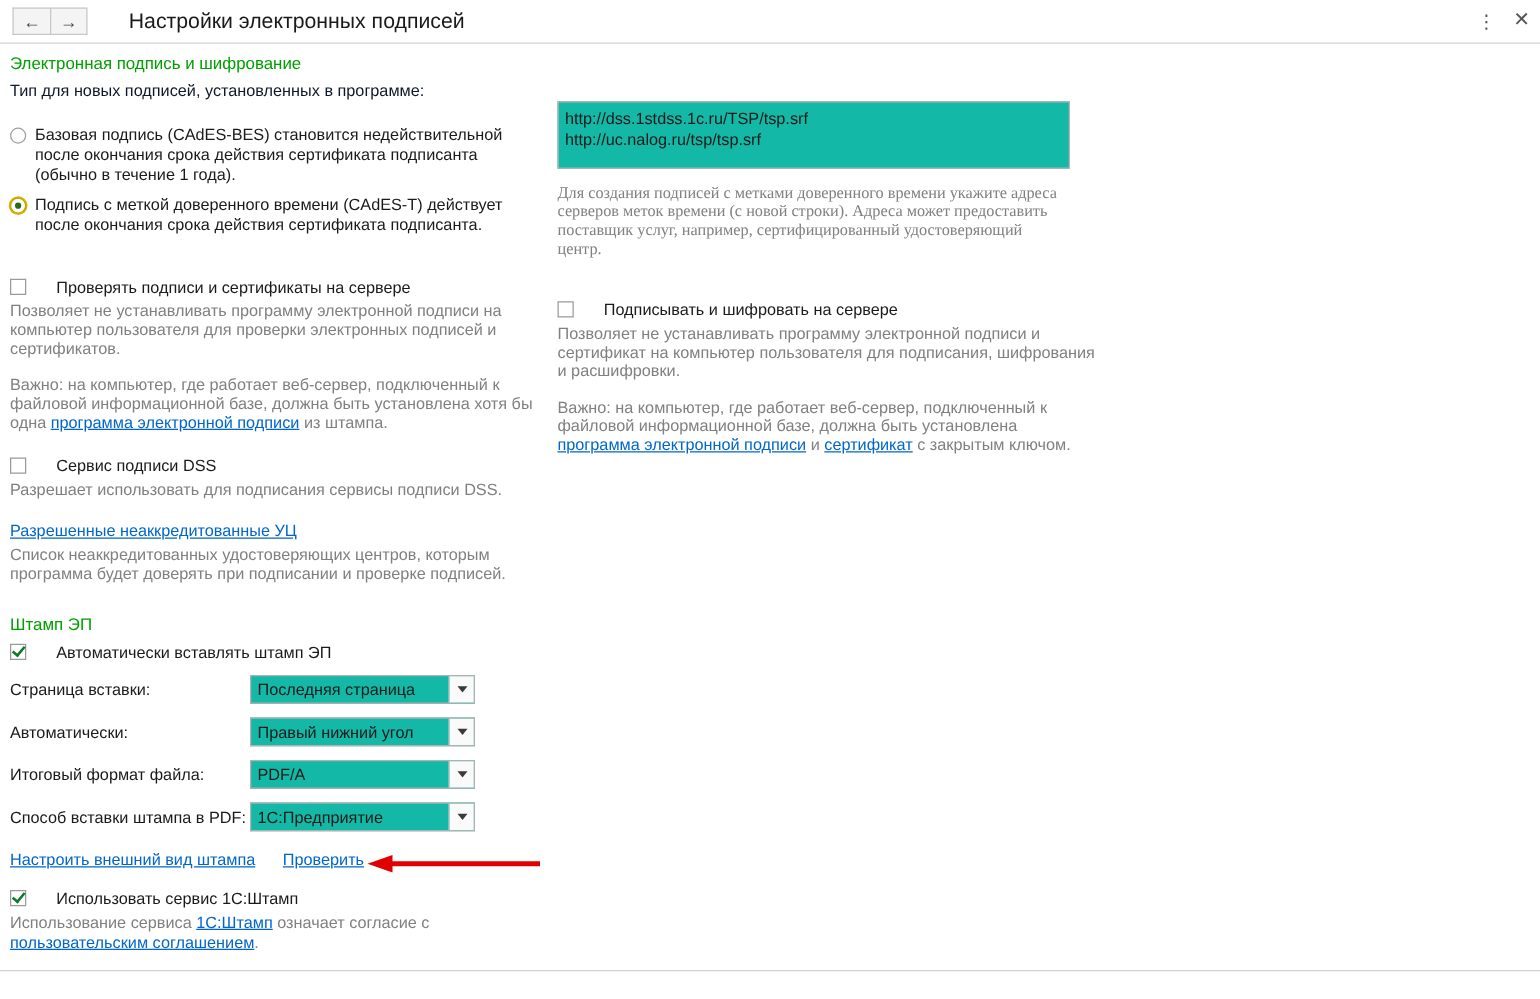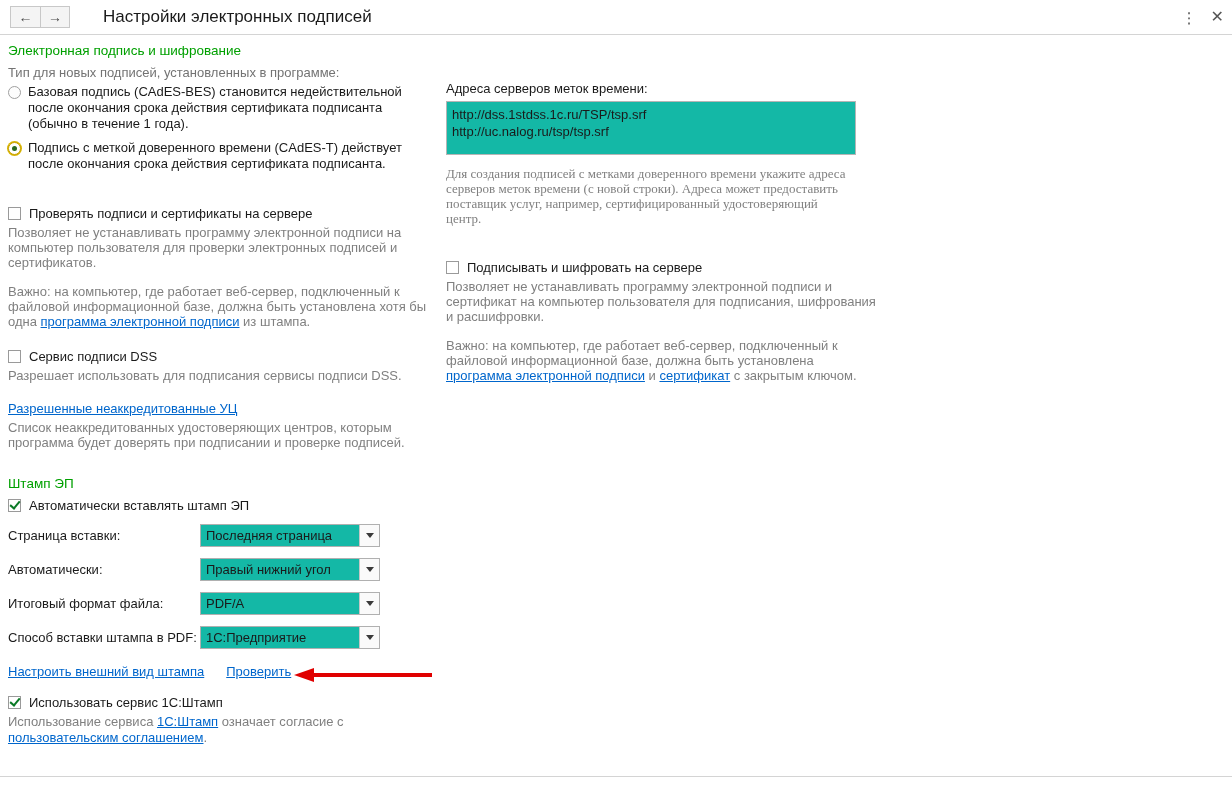--- a/index.html
+++ b/index.html
@@ -88,22 +88,22 @@
     left: 446px;
     top: 46px;
     width: 420px;
   }
   .section-head {
     color: #00a000;
     font-size: 13.5px;
     margin: 0 0 7px 0;
   }
   .lead {
-    color: #737373;
-    margin-bottom: 4px;
+    color: #0f172a;
+    margin-bottom: 20px;
   }
   .radio-row {
     display: flex;
     align-items: flex-start;
     margin-bottom: 6px;
   }
   .radio {
     width: 13px;
     height: 13px;
     border-radius: 50%;
@@ -129,20 +129,21 @@
   }
   .radio-label {
     line-height: 16px;
     color: #1a1a1a;
     width: 400px;
   }
   .check-row {
     display: flex;
     align-items: center;
     margin-bottom: 4px;
+    gap: 16px;
   }
   .checkbox {
     width: 13px;
     height: 13px;
     border: 1px solid #9a9a9a;
     background: #ffffff;
     margin-right: 8px;
     flex: none;
     box-sizing: border-box;
     position: relative;
@@ -392,21 +393,20 @@
         <div class="checkbox checked"></div>
         <div>Использовать сервис 1С:Штамп</div>
       </div>
       <div class="footer-note" style="width:400px;">
         <span>Использование сервиса </span><a class="lnk">1С:Штамп</a><span> означает согласие с </span><a class="lnk">пользовательским соглашением</a><span>.</span>
       </div>
     </div>
   </div>
 
   <div class="col-right">
-    <div class="tsa-label">Адреса серверов меток времени:</div>
     <textarea class="tsa-box" spellcheck="false" style="">http://dss.1stdss.1c.ru/TSP/tsp.srf
 http://uc.nalog.ru/tsp/tsp.srf</textarea>
     <div class="hint" style="width:405px;margin-top:8px;font-family:Liberation Serif, serif;">Для создания подписей с метками доверенного времени укажите адреса серверов меток времени (с новой строки). Адреса может предоставить поставщик услуг, например, сертифицированный удостоверяющий центр.</div>
 
     <div style="margin-top:34px;">
       <div class="check-row">
         <div class="checkbox"></div>
         <div>Подписывать и шифровать на сервере</div>
       </div>
       <div class="hint" style="width:432px;">Позволяет не устанавливать программу электронной подписи и сертификат на компьютер пользователя для подписания, шифрования и расшифровки.</div>

